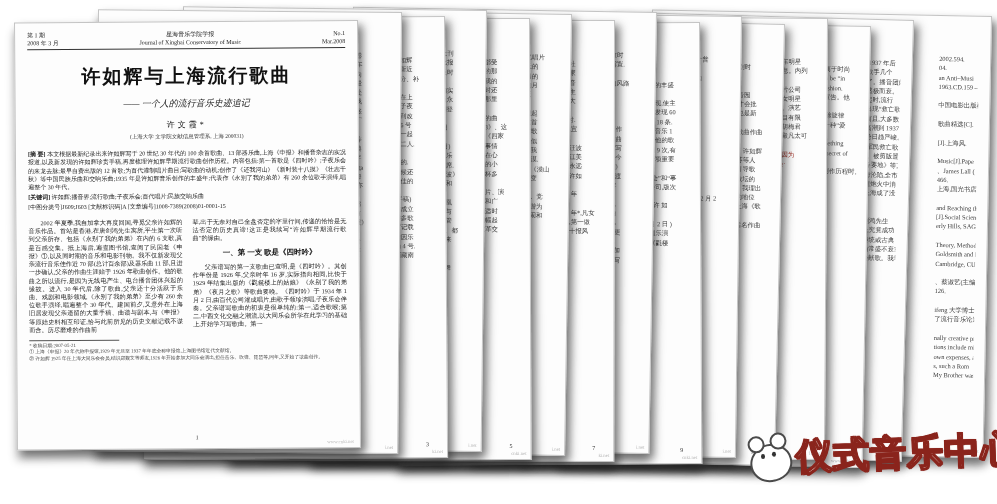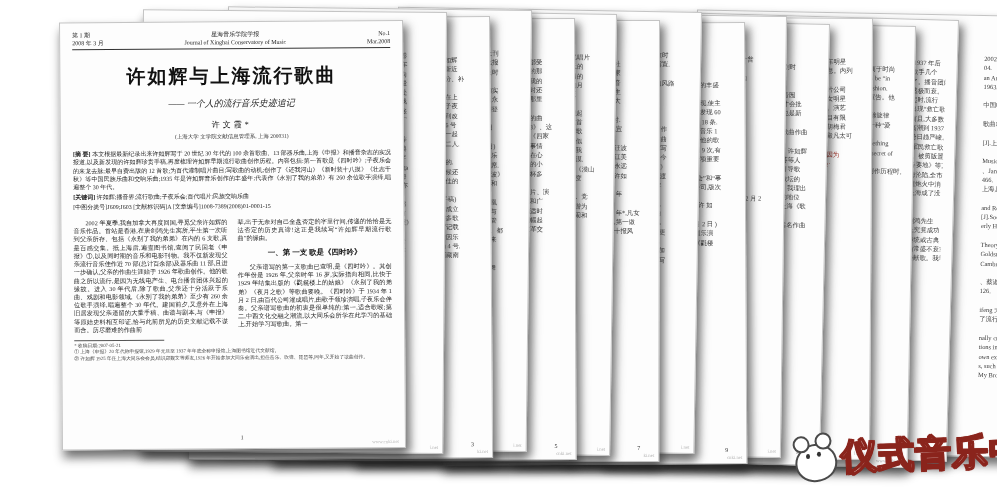--- a/index.html
+++ b/index.html
@@ -1,21 +1,21 @@
 <!DOCTYPE html>
 <html><head>
 <meta charset="utf-8">
 <style>
   html,body{margin:0;padding:0;}
   body{
     width:997px;height:504px;position:relative;overflow:hidden;
     background:#ffffff;
     font-family:"Liberation Serif","DejaVu Serif",serif;
   }
-  .stage{position:absolute;inset:0;margin-left:45px;}
+  .stage{position:absolute;inset:0;}
   
   .sheet{
     position:absolute;
     background:#fdfdfd;
     border:1px solid #c4c4c4;
     box-shadow:5px 5px 8px rgba(55,55,55,.55), 0 9px 10px rgba(0,0,0,.30);
     overflow:hidden;
     transform-origin:100% 0;
   }
   

